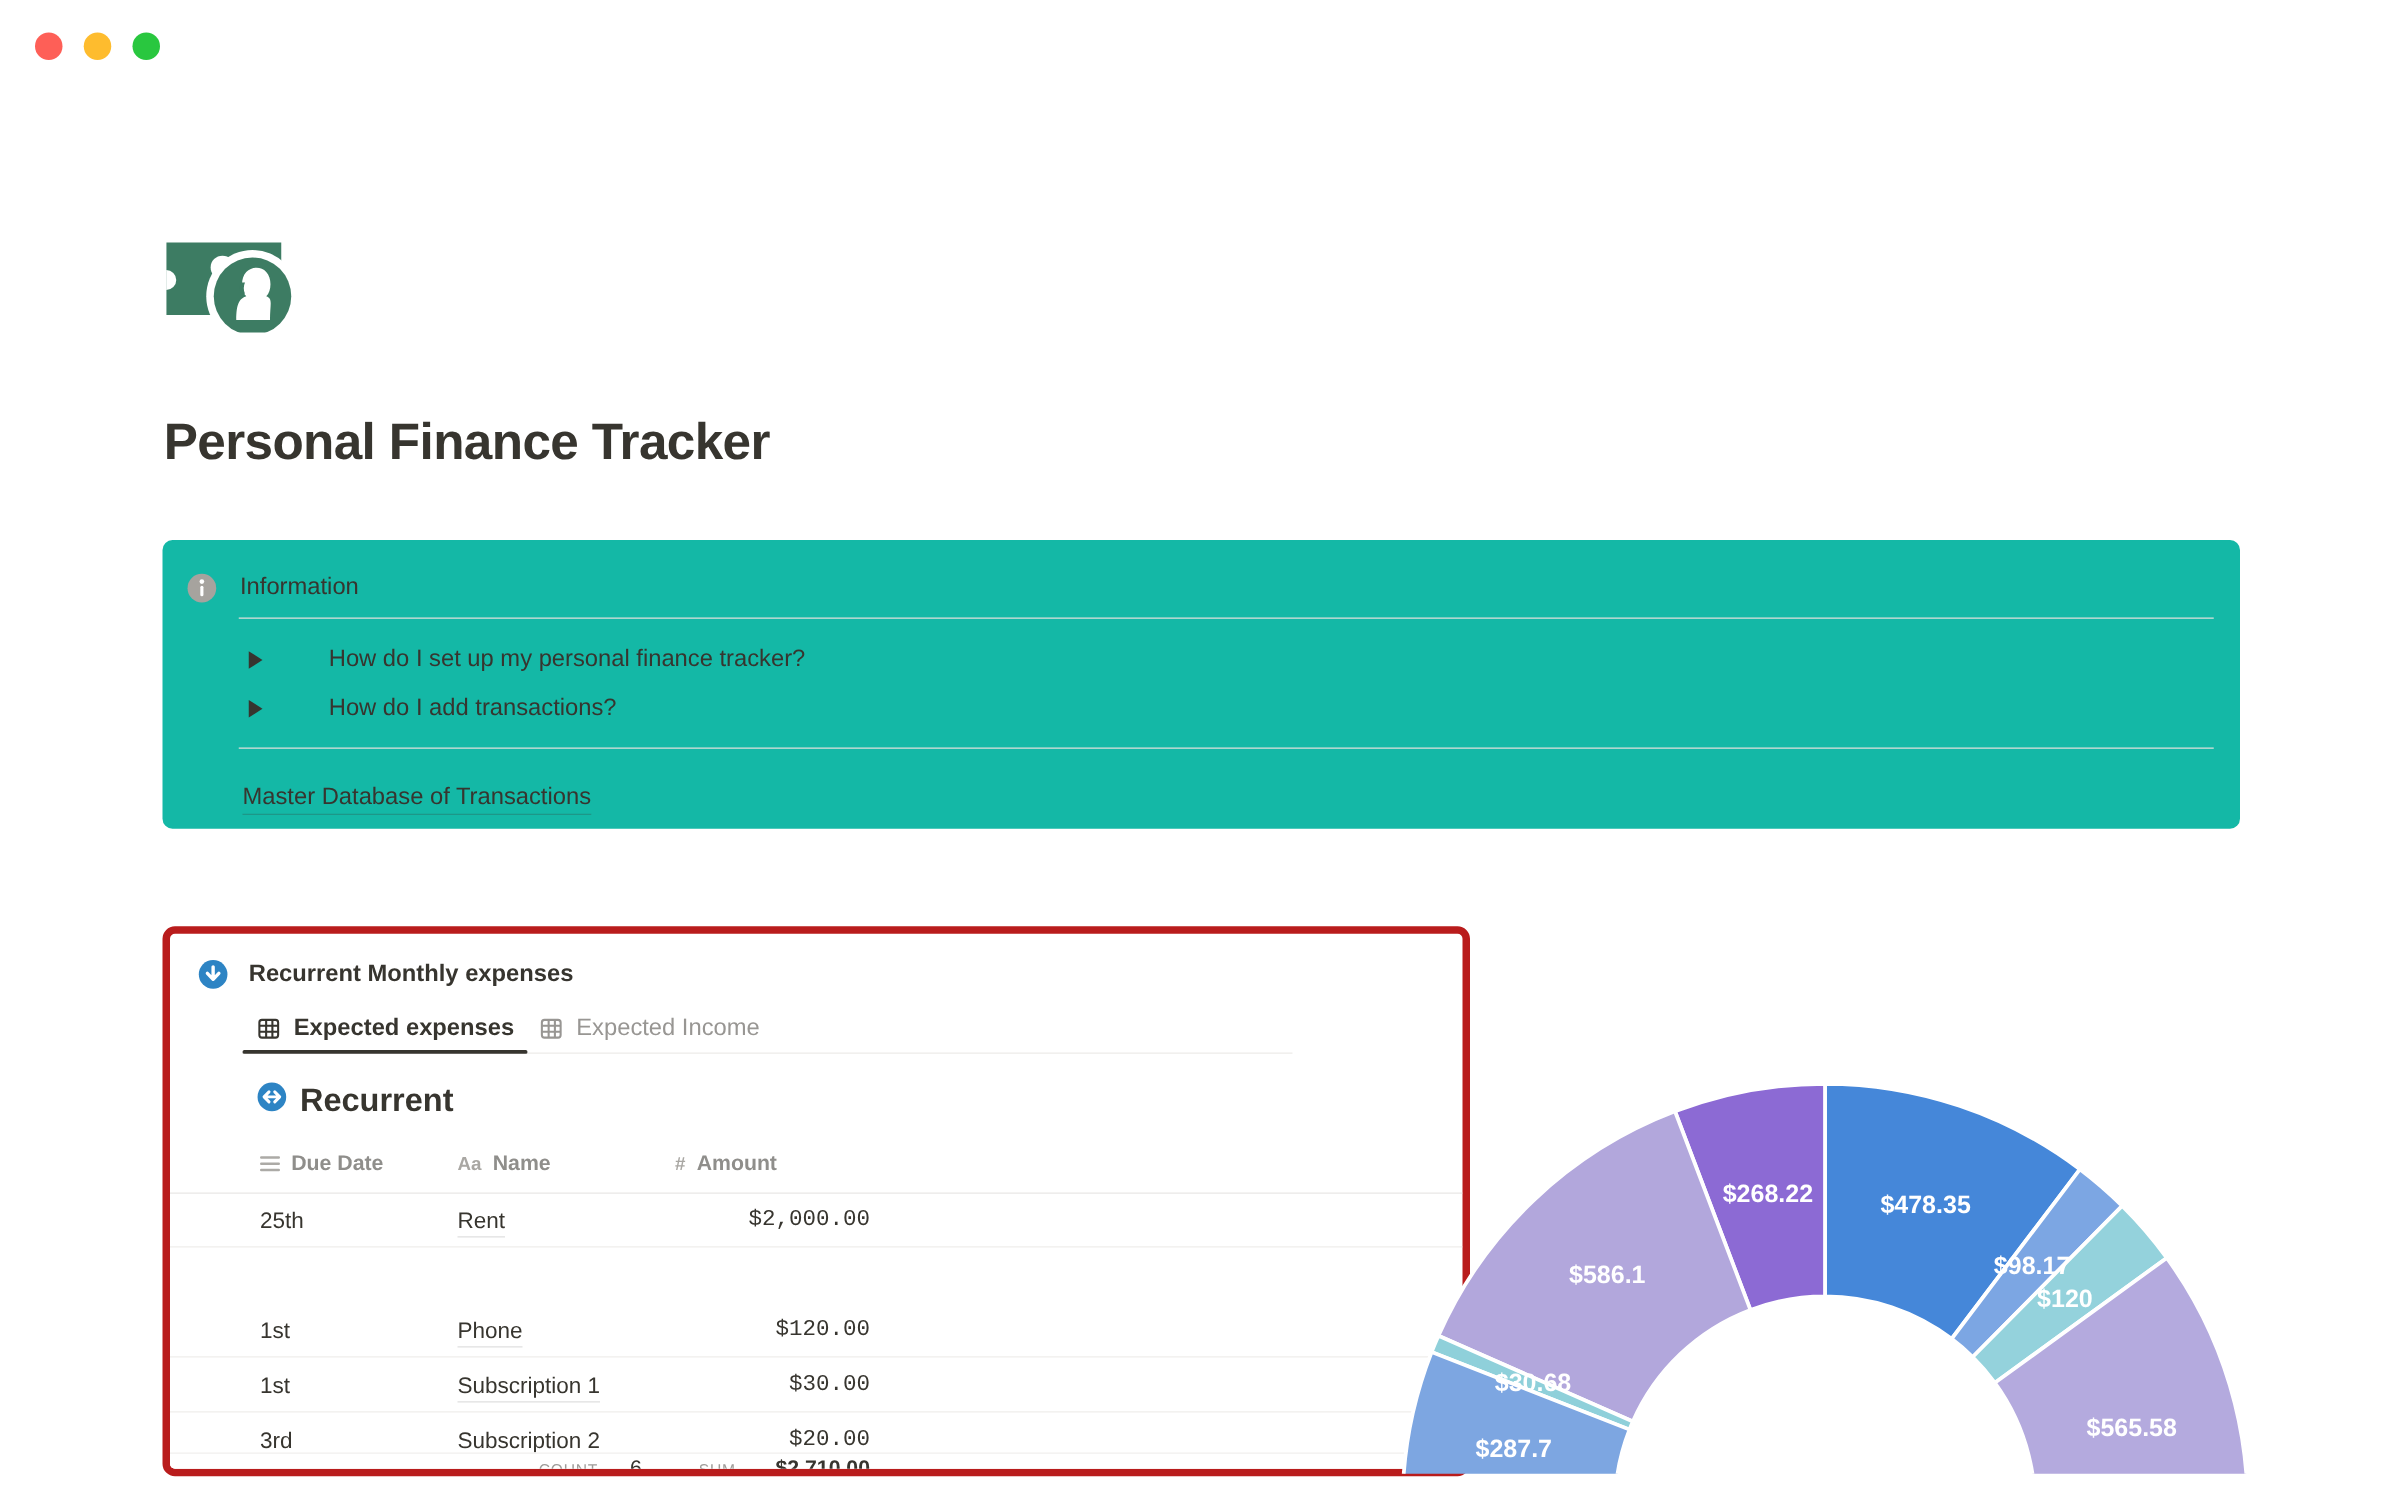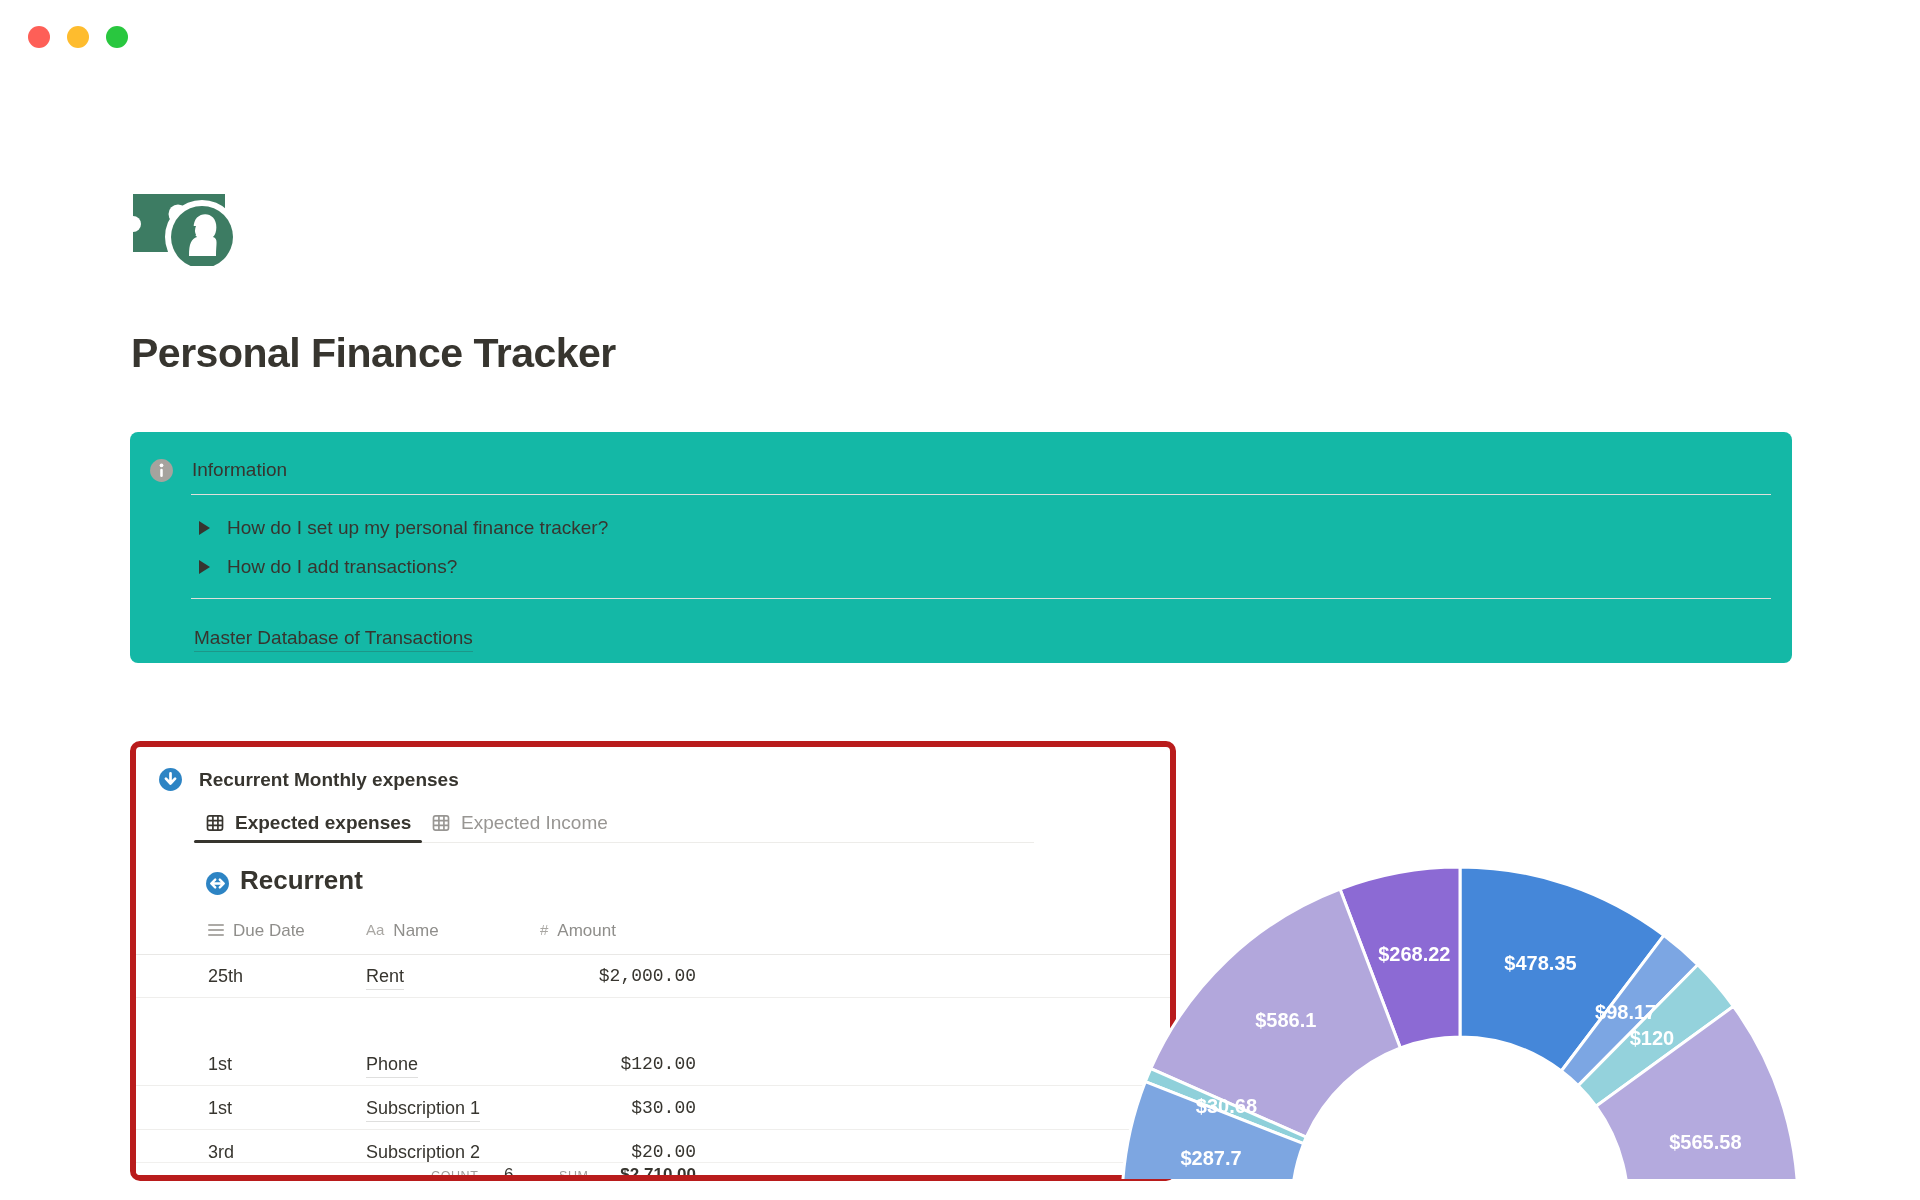--- a/index.html
+++ b/index.html
@@ -21,43 +21,43 @@
   .callout-head { position:absolute; left:19px; top:24px; height:28px; display:flex; align-items:center; gap:18px; }
   .callout-title { font-size:19px; color:#37352F; }
   .c-divider { position:absolute; left:61px; width:1580px; height:1px; background:#E0DFDB; }
   .divider-1 { top:62px; }
   .divider-2 { top:166px; }
   .toggle-row { position:absolute; left:66px; height:28px; display:flex; align-items:center; gap:17px; }
   .toggle-1 { top:82px; }
   .toggle-2 { top:121px;text-align:right; }
   .tri { width:0; height:0; border-left:11px solid #37352F; border-top:7px solid transparent;
          border-bottom:7px solid transparent; margin-left:3px; }
-  .toggle-label { font-size:19px; color:#37352F; }
+  .toggle-label { font-size:19px; color:#37352F;margin-left:36px; }
   .link-row { position:absolute; left:64px; top:182px; height:30px; display:flex; align-items:center; gap:13px;flex-direction:column; }
   .link-label { font-size:19px; font-weight:500; color:#37352F;
                 border-bottom:1.5px solid rgba(55,53,47,0.25); padding-bottom:2px; }
 
   
   .card { position:absolute; left:130px; top:741px; width:1046px; height:440px;
           background:#fff; border:6px solid #b91c1c; border-radius:10px; overflow:hidden; }
   .card-head { position:absolute; left:22px; top:20px; display:flex; align-items:center; gap:16px; }
   .card-title { font-size:19px; font-weight:600; color:#37352F; }
 
   .tabs { position:absolute; left:0; top:59px; width:100%; height:38px; }
   .tab { position:absolute; display:flex; align-items:center; gap:10px; font-size:19px; cursor:pointer; }
   .tab-active   { left:69px; top:6px; color:#37352F; font-weight:600; }
   .tab-inactive { left:295px; top:6px; color:#989693; font-weight:400; }
   .tabs-baseline { position:absolute; left:58px; top:36px; width:840px; height:1px; background:#EDECE9; }
   .tab-underline { position:absolute; left:58px; top:34px; width:228px; height:3px; background:#37352F; border-radius:2px; }
 
-  .db-head { position:absolute; left:69px; top:118px; display:flex; align-items:flex-end; gap:10px; }
+  .db-head { position:absolute; left:69px; top:118px; display:flex; align-items:flex-start; gap:10px; }
   .db-title { font-size:26px; font-weight:700; color:#37352F; }
 
   .thead { position:absolute; left:0; top:164px; width:100%; height:43px; font-size:17px; color:#8F8E8B; }
-  .th { position:absolute; top:10px; display:flex; align-items:flex-start; gap:9px; }
+  .th { position:absolute; top:10px; display:flex; align-items:center; gap:9px;font-weight:bold; }
   .th-due  { left:72px; }  .th-name { left:230px; }  .th-amount { left:404px; }
   .prop-glyph { font-size:15px; color:#A9A7A3; letter-spacing:0; }
   .lines-icon { display:inline-block; width:16px; }
   .lines-icon span { display:block; height:2px; background:#ACAAA6; margin:3px 0; border-radius:1px; }
   .thead-border { position:absolute; left:0; top:207px; width:100%; height:1px; background:#E9E8E6; }
 
   .trow { position:absolute; left:0; width:100%; height:44px; font-size:18px; color:#37352F; }
   .trow .rule { position:absolute; left:0; bottom:0; width:100%; height:1px; background:#EFEEEC; }
   .cell { position:absolute; top:12px; }
   .cell-due  { left:72px; }

